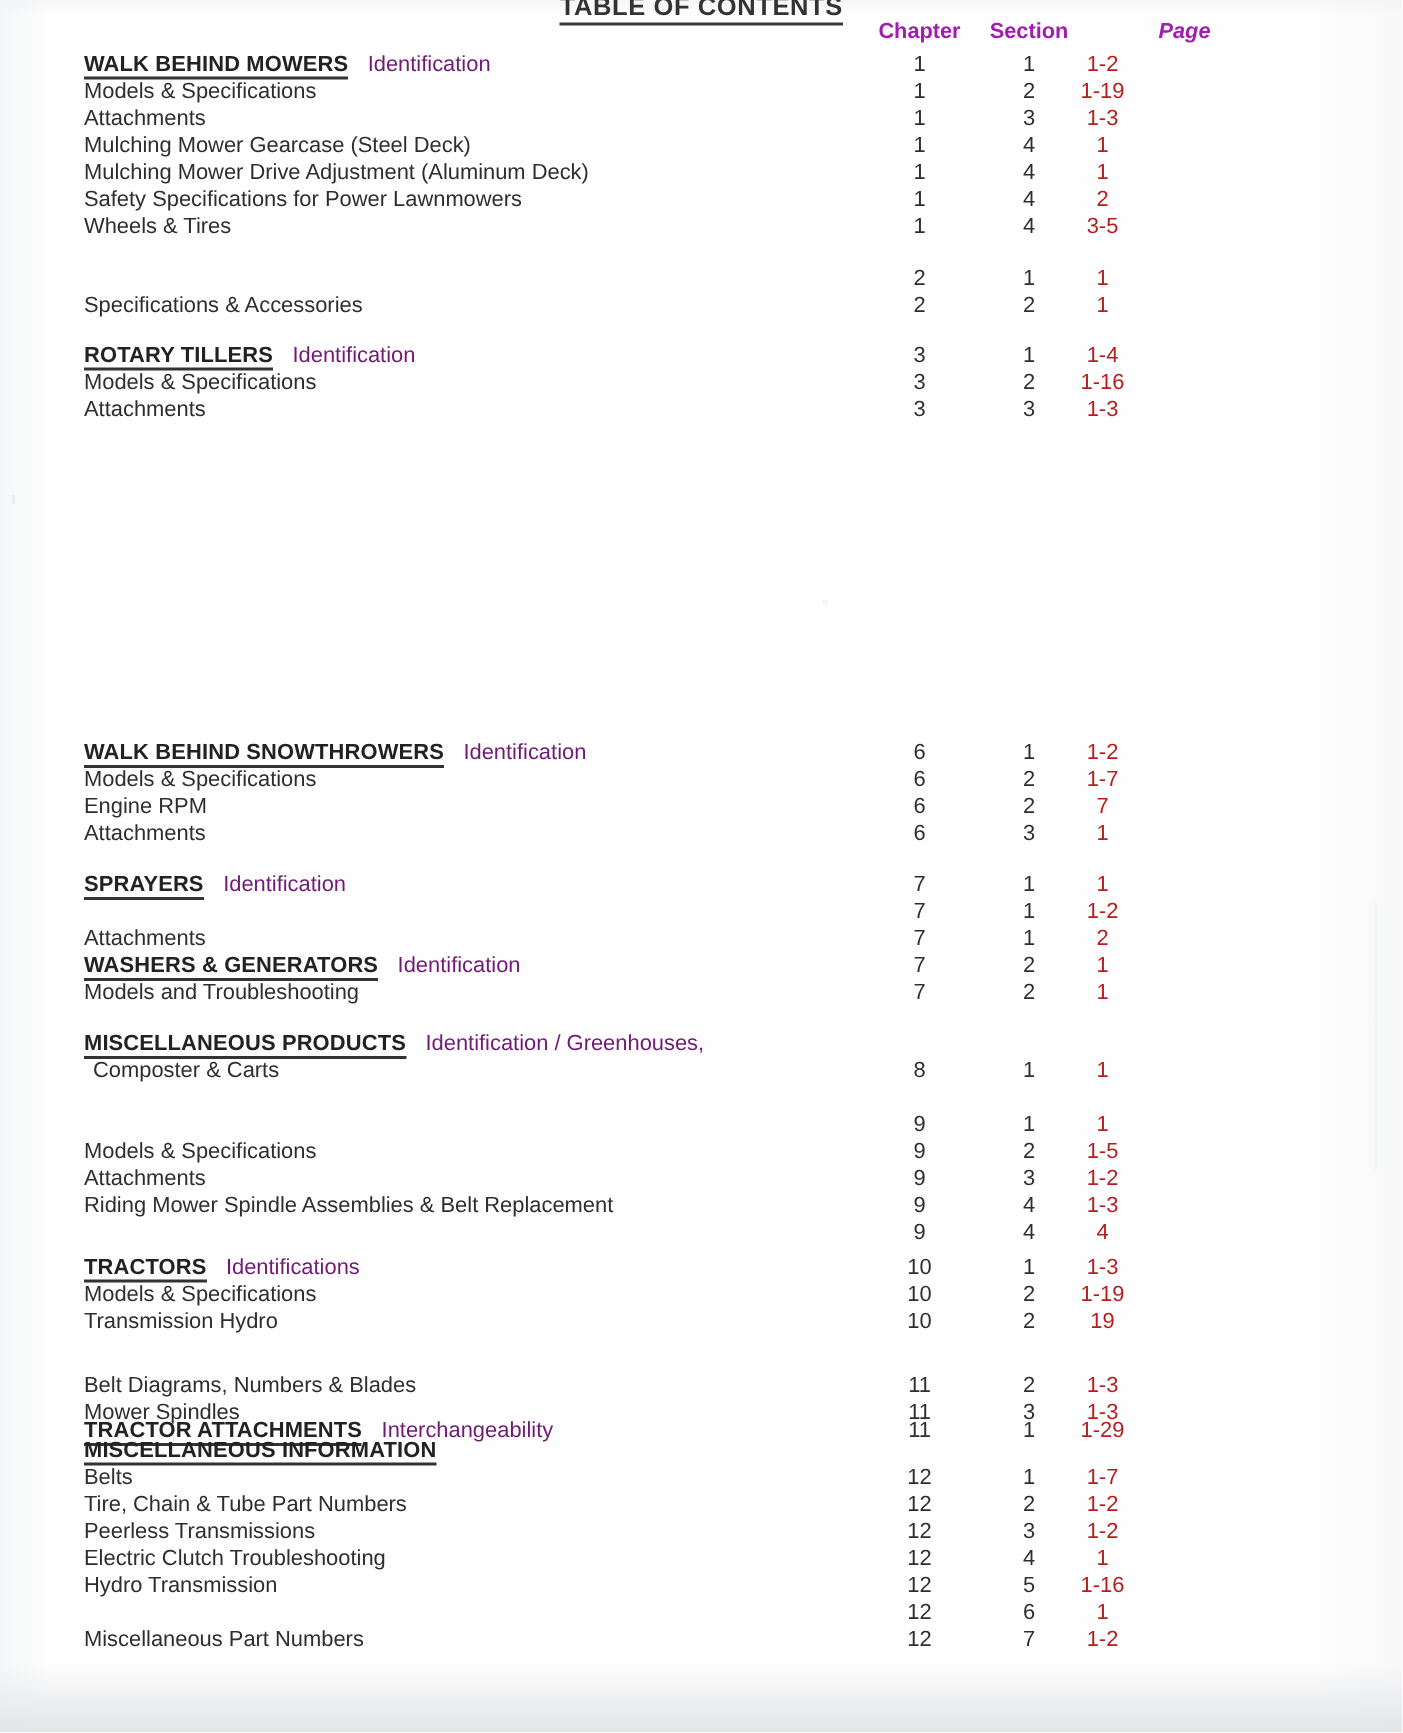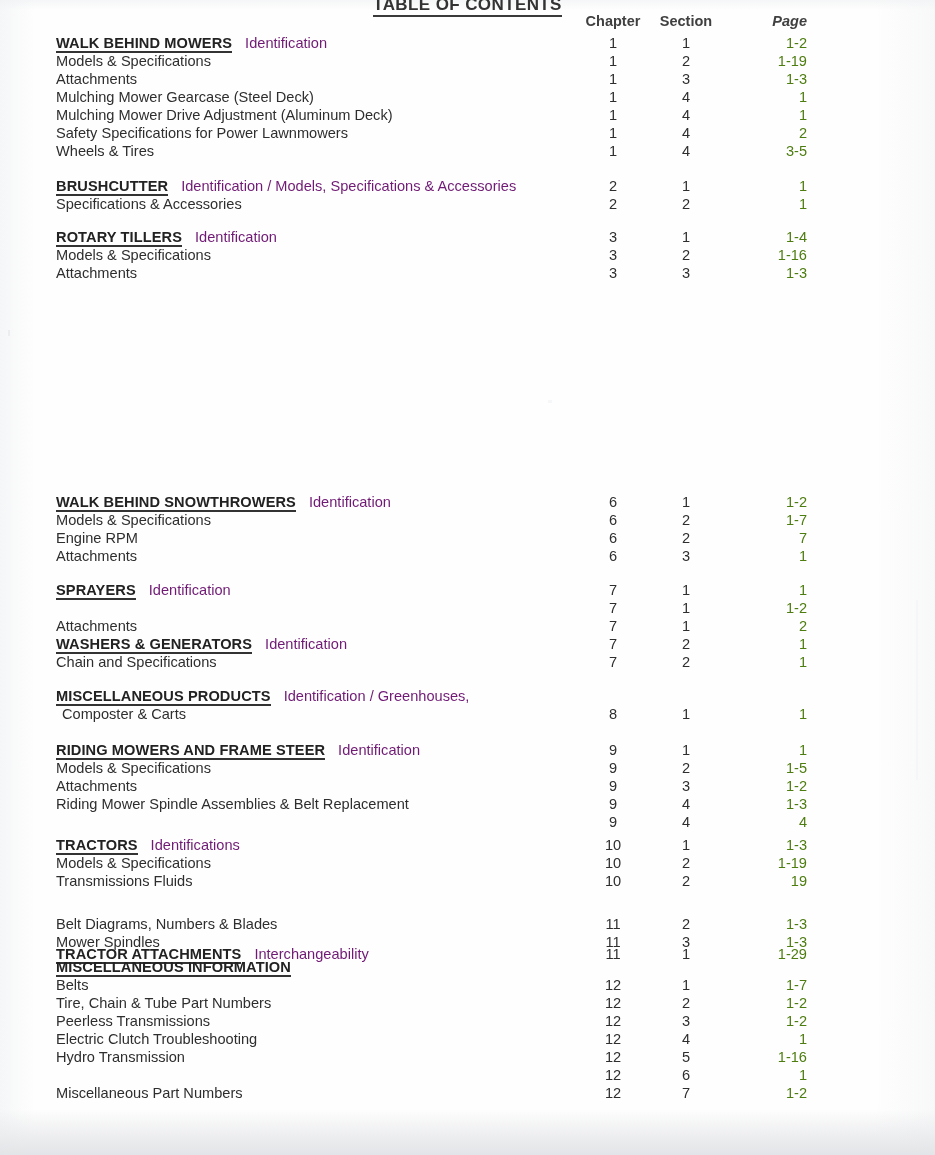--- a/index.html
+++ b/index.html
@@ -63,21 +63,21 @@
 
   
   .col-headers {
     position: absolute;
     top: 13px;
     left: 0;
     width: 935px;
     height: 18px;
     font-size: 14.5px;
     font-weight: bold;
-    color: #404040;
+    color: #a21caf;
   }
   .col-headers .ch-chapter {
     position: absolute;
     left: 568px;
     width: 90px;
     text-align: center;
   }
   .col-headers .ch-section {
     position: absolute;
     left: 641px;
@@ -132,24 +132,24 @@
   }
   .col-section {
     position: absolute;
     left: 641px;
     width: 90px;
     text-align: center;
     color: #2e2e2e;
   }
   .col-page {
     position: absolute;
-    left: 715px;
+    left: 689px;
     width: 92px;
-    text-align: right;
-    color: #4d7c0f;
+    text-align: center;
+    color: #b91c1c;
   }
 </style>
 </head>
 <body>
 
 <div id="page">
 
   <div class="scan-tint"></div>
   <div class="scan-ghost" style="left:8px; top:330px; width:2px; height:6px;"></div>
   <div class="scan-ghost" style="left:548px; top:400px; width:4px; height:3px; opacity:.5;"></div>
@@ -202,21 +202,20 @@
         <div class="col-section">4</div>
         <div class="col-page">2</div>
       </div>
       <div class="toc-row" style="top: 142px;">
         <div class="row-label">Wheels &amp; Tires</div>
         <div class="col-chapter">1</div>
         <div class="col-section">4</div>
         <div class="col-page">3-5</div>
       </div>
       <div class="toc-row" style="top: 177px;">
-        <div class="row-label"><span class="head-word">BRUSHCUTTER</span><span class="head-tail">Identification / Models, Specifications &amp; Accessories</span></div>
         <div class="col-chapter">2</div>
         <div class="col-section">1</div>
         <div class="col-page">1</div>
       </div>
       <div class="toc-row" style="top: 195px;">
         <div class="row-label">Specifications &amp; Accessories</div>
         <div class="col-chapter">2</div>
         <div class="col-section">2</div>
         <div class="col-page">1</div>
       </div>
@@ -279,39 +278,38 @@
         <div class="col-section">1</div>
         <div class="col-page">2</div>
       </div>
       <div class="toc-row" style="top: 635px;">
         <div class="row-label"><span class="head-word">WASHERS &amp; GENERATORS</span><span class="head-tail">Identification</span></div>
         <div class="col-chapter">7</div>
         <div class="col-section">2</div>
         <div class="col-page">1</div>
       </div>
       <div class="toc-row" style="top: 653px;">
-        <div class="row-label">Chain and Specifications</div>
+        <div class="row-label">Models and Troubleshooting</div>
         <div class="col-chapter">7</div>
         <div class="col-section">2</div>
         <div class="col-page">1</div>
       </div>
       <div class="toc-row" style="top: 687px;">
         <div class="row-label"><span class="head-word">MISCELLANEOUS PRODUCTS</span><span class="head-tail">Identification / Greenhouses,</span></div>
         <div class="col-chapter"></div>
         <div class="col-section"></div>
         <div class="col-page"></div>
       </div>
       <div class="toc-row" style="top: 705px;">
         <div class="row-label indented">Composter &amp; Carts</div>
         <div class="col-chapter">8</div>
         <div class="col-section">1</div>
         <div class="col-page">1</div>
       </div>
       <div class="toc-row" style="top: 741px;">
-        <div class="row-label"><span class="head-word">RIDING MOWERS AND FRAME STEER</span><span class="head-tail">Identification</span></div>
         <div class="col-chapter">9</div>
         <div class="col-section">1</div>
         <div class="col-page">1</div>
       </div>
       <div class="toc-row" style="top: 759px;">
         <div class="row-label">Models &amp; Specifications</div>
         <div class="col-chapter">9</div>
         <div class="col-section">2</div>
         <div class="col-page">1-5</div>
       </div>
@@ -338,21 +336,21 @@
         <div class="col-section">1</div>
         <div class="col-page">1-3</div>
       </div>
       <div class="toc-row" style="top: 854px;">
         <div class="row-label">Models &amp; Specifications</div>
         <div class="col-chapter">10</div>
         <div class="col-section">2</div>
         <div class="col-page">1-19</div>
       </div>
       <div class="toc-row" style="top: 872px;">
-        <div class="row-label">Transmissions Fluids</div>
+        <div class="row-label">Transmission Hydro</div>
         <div class="col-chapter">10</div>
         <div class="col-section">2</div>
         <div class="col-page">19</div>
       </div>
       <div class="toc-row" style="top: 897px; margin-top: 48px;">
         <div class="row-label"><span class="head-word">TRACTOR ATTACHMENTS</span><span class="head-tail">Interchangeability</span></div>
         <div class="col-chapter">11</div>
         <div class="col-section">1</div>
         <div class="col-page">1-29</div>
       </div>

